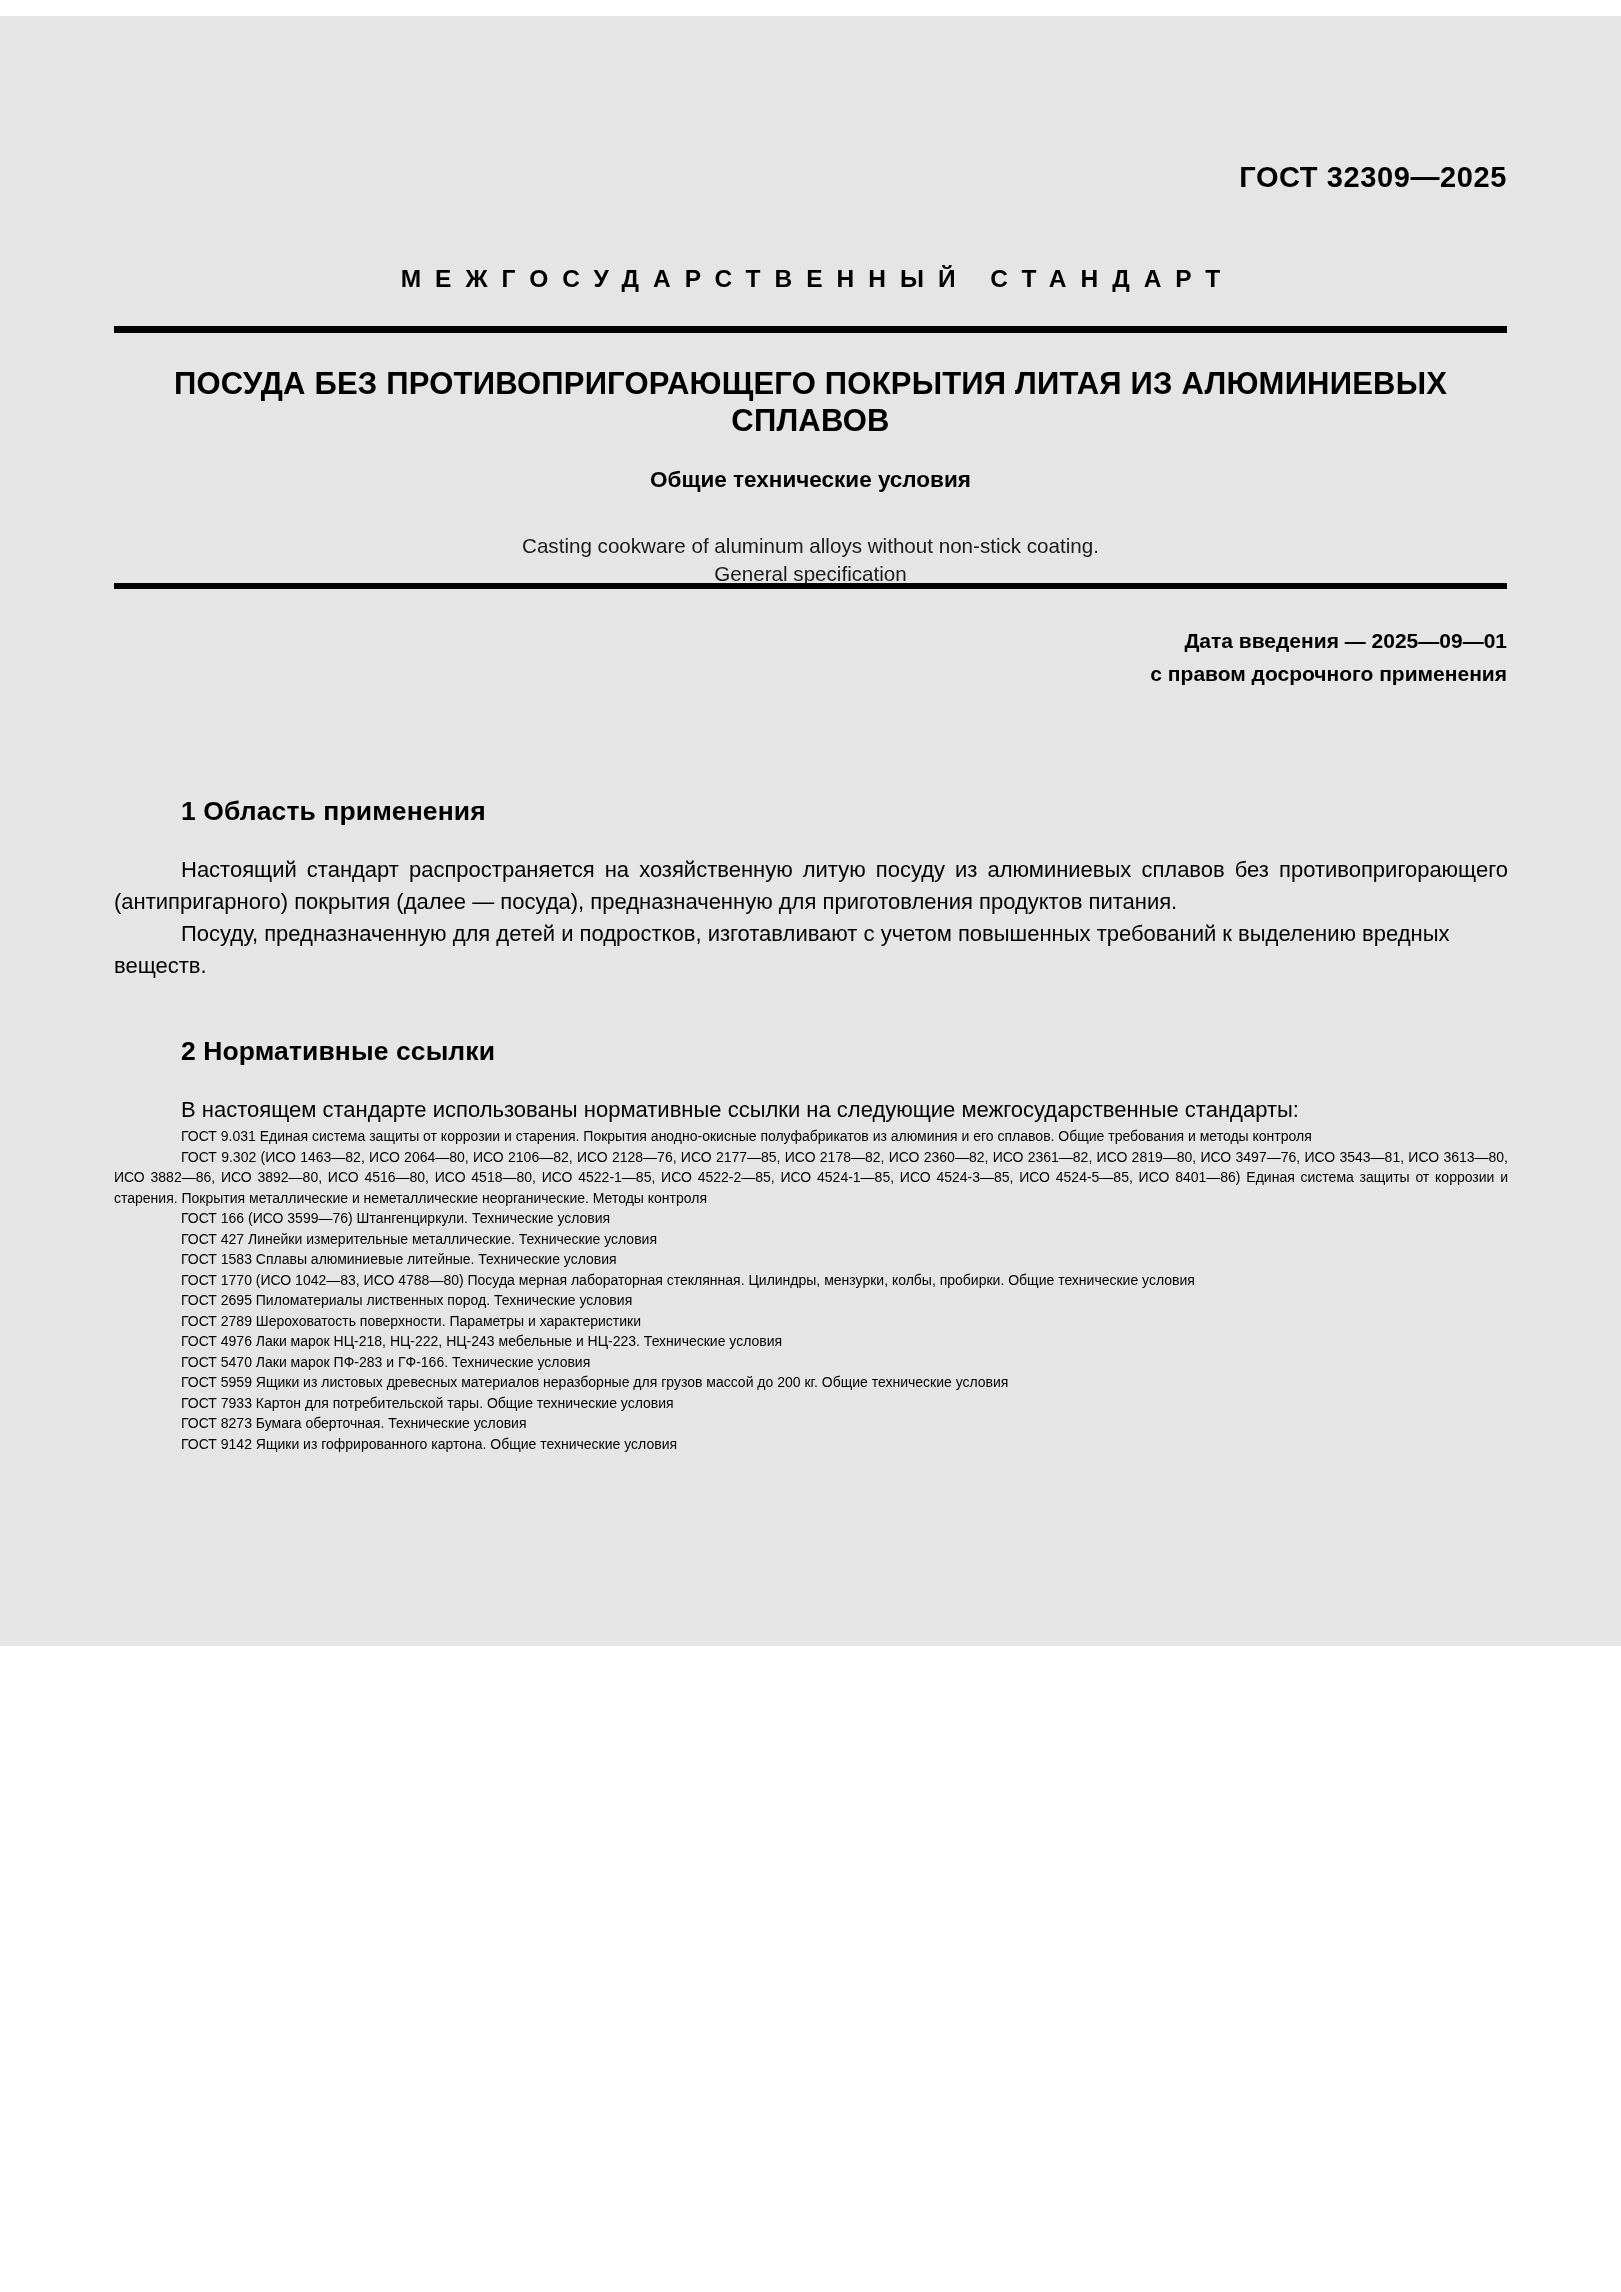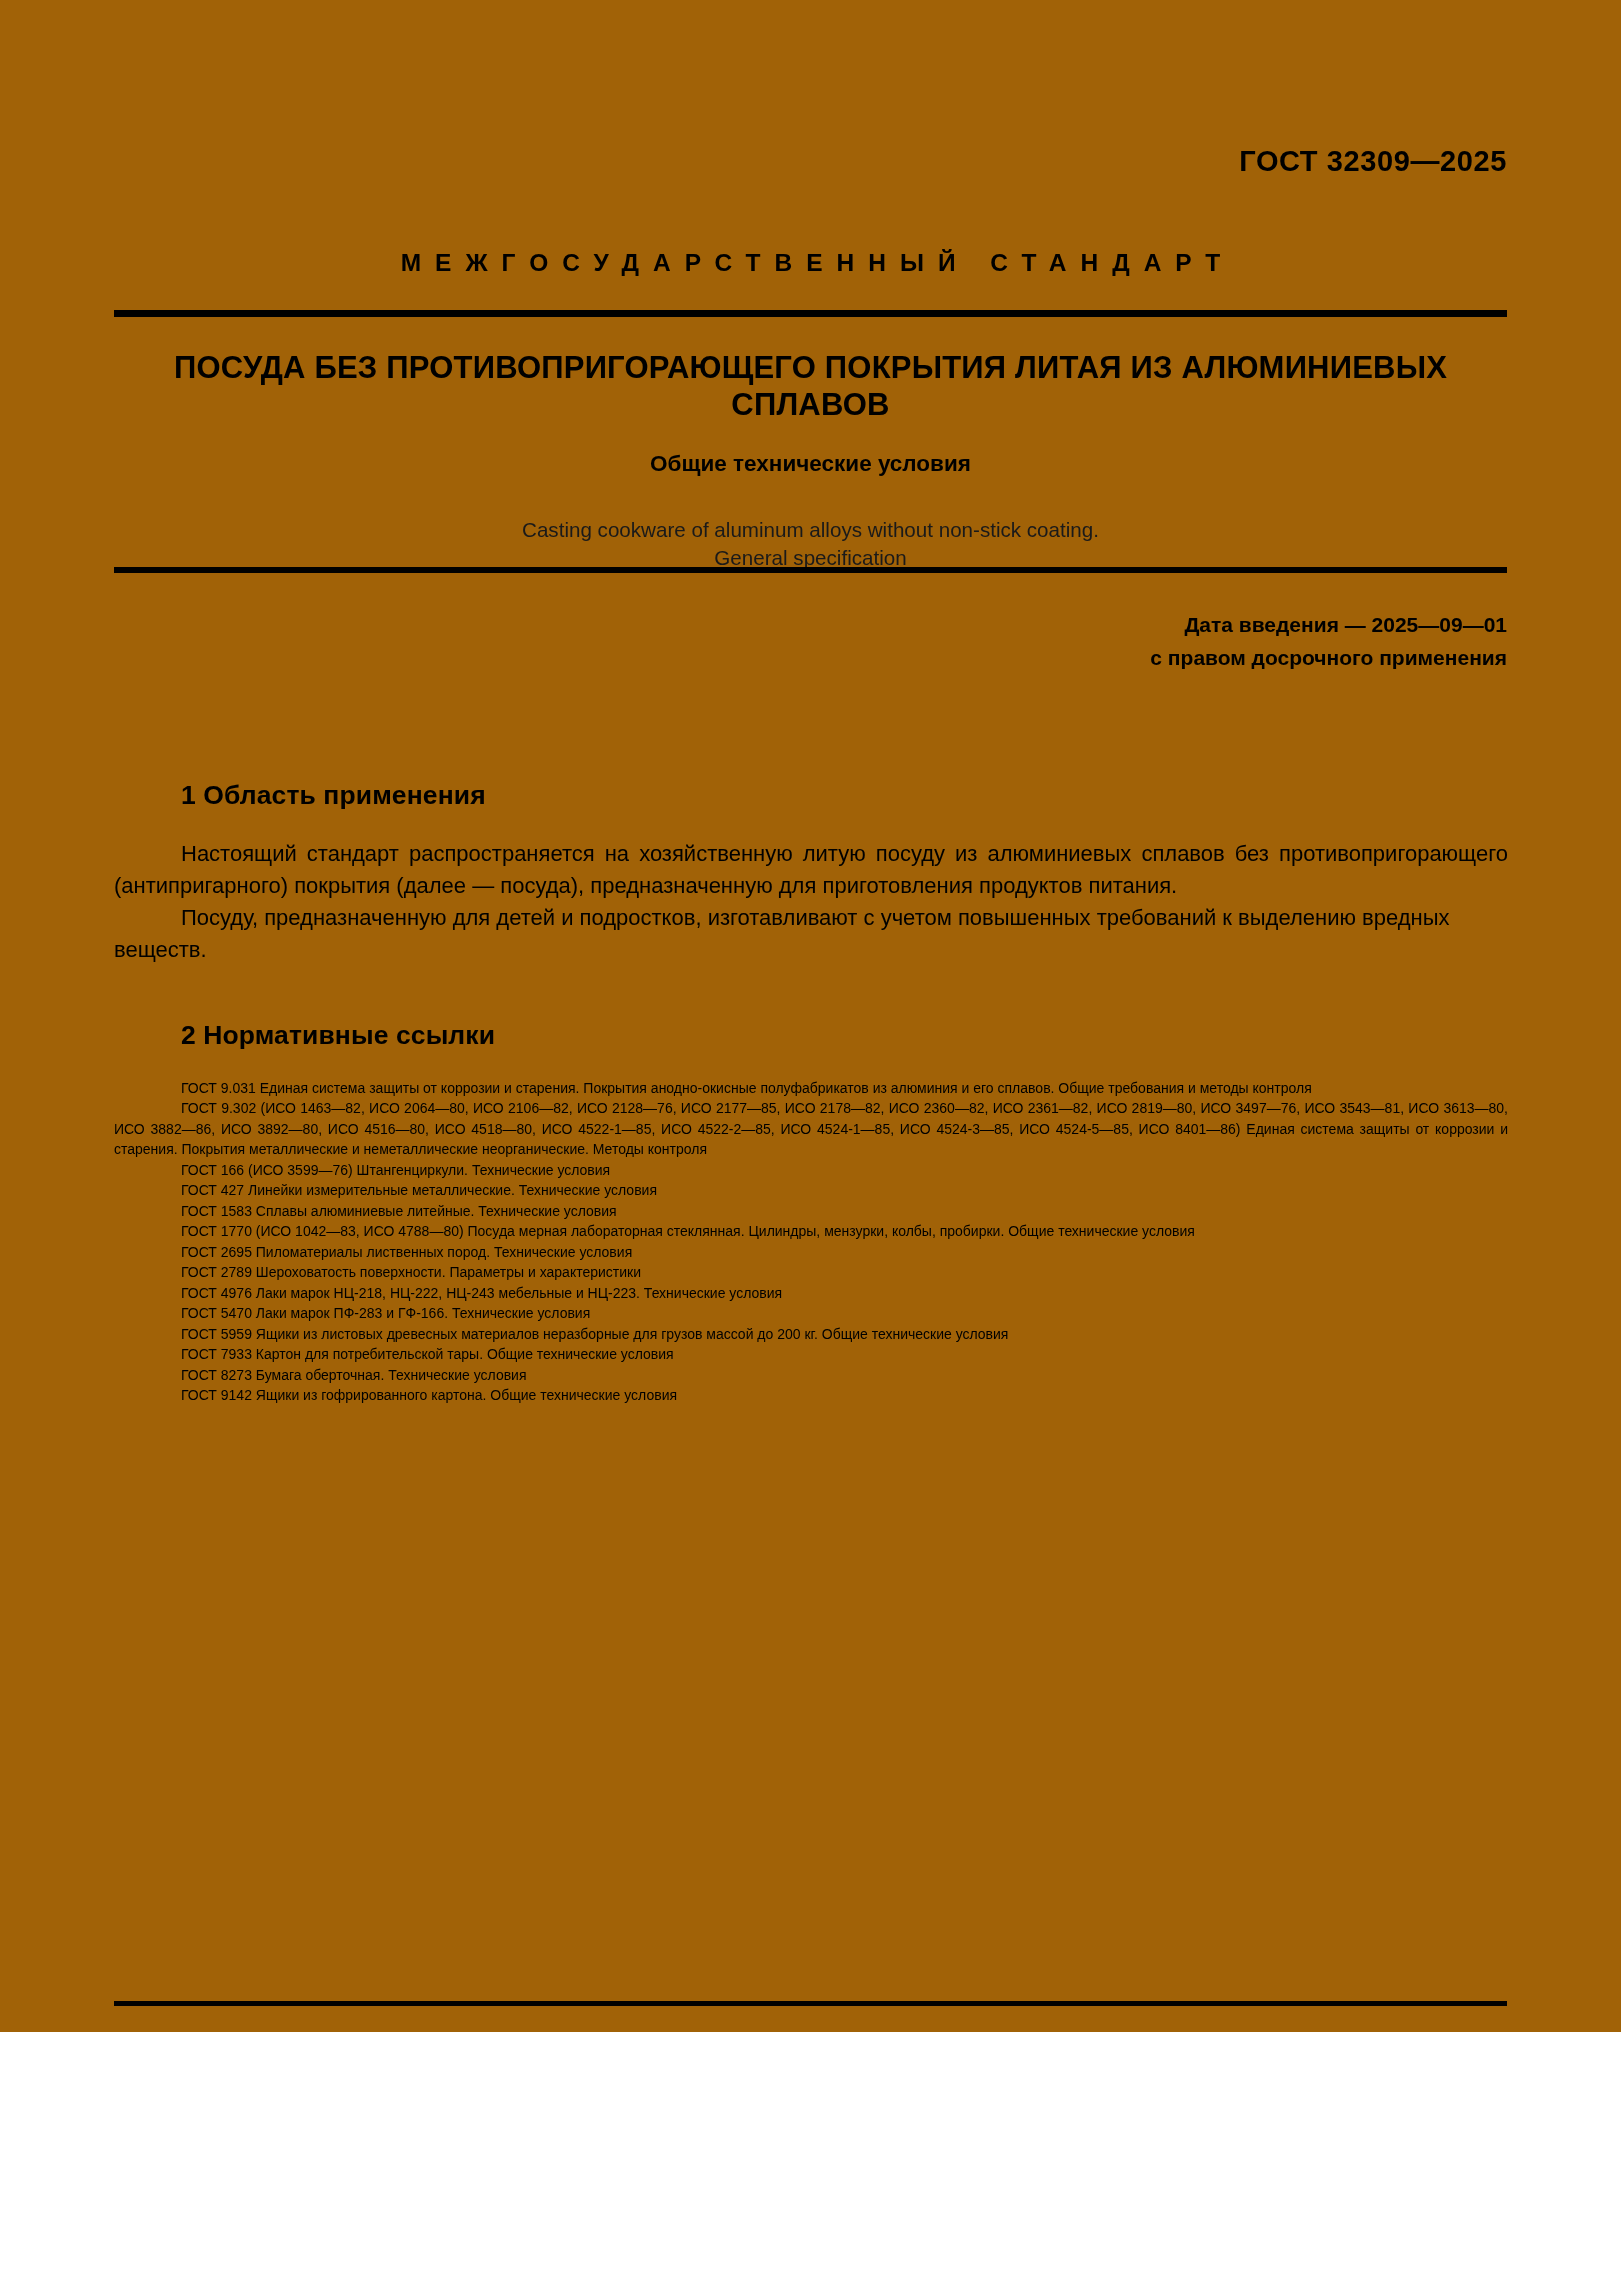--- a/index.html
+++ b/index.html
@@ -8,23 +8,23 @@
     padding: 0;
     background: #ffffff;
   }
   body {
     font-family: "Liberation Sans", sans-serif;
     color: #000000;
   }
   .page {
     position: relative;
     width: 1621px;
-    height: 2032px;
-    margin: 0 auto;
-    background: #a16207;
+    height: 1630px;
+    margin: 16px auto;
+    background: #e5e5e5;
     box-sizing: border-box;
     overflow: hidden;
   }
 
   
   .doc-header {
     position: absolute;
     top: 145px;
     right: 114px;
     font-size: 29px;
@@ -175,20 +175,21 @@
   <div class="content">
 
     <h2 class="section-title">1 Область применения</h2>
 
     <p class="para">Настоящий стандарт распространяется на хозяйственную литую посуду из алюминиевых сплавов без противопригорающего (антипригарного) покрытия (далее — посуда), предназначенную для приго­товления продуктов питания.</p>
 
     <p class="para nojust">Посуду, предназначенную для детей и подростков, изготавливают с учетом повышенных требова­ний к выделению вредных веществ.</p>
 
     <h2 class="section-title second">2 Нормативные ссылки</h2>
 
+    <p class="para nojust">В настоящем стандарте использованы нормативные ссылки на следующие межгосударственные стандарты:</p>
 
     <p class="ref">ГОСТ 9.031 Единая система защиты от коррозии и старения. Покрытия анодно-окисные полуфа­брикатов из алюминия и его сплавов. Общие требования и методы контроля</p>
     <p class="ref justify">ГОСТ 9.302 (ИСО 1463—82, ИСО 2064—80, ИСО 2106—82, ИСО 2128—76, ИСО 2177—85, ИСО 2178—82, ИСО 2360—82, ИСО 2361—82, ИСО 2819—80, ИСО 3497—76, ИСО 3543—81, ИСО 3613—80, ИСО 3882—86, ИСО 3892—80, ИСО 4516—80, ИСО 4518—80, ИСО 4522-1—85, ИСО 4522-2—85, ИСО 4524-1—85, ИСО 4524-3—85, ИСО 4524-5—85, ИСО 8401—86) Единая система защиты от коррозии и старения. Покрытия металлические и неметаллические неорганические. Методы контроля</p>
     <p class="ref">ГОСТ 166 (ИСО 3599—76) Штангенциркули. Технические условия</p>
     <p class="ref">ГОСТ 427 Линейки измерительные металлические. Технические условия</p>
     <p class="ref">ГОСТ 1583 Сплавы алюминиевые литейные. Технические условия</p>
     <p class="ref">ГОСТ 1770 (ИСО 1042—83, ИСО 4788—80) Посуда мерная лабораторная стеклянная. Цилиндры, мензурки, колбы, пробирки. Общие технические условия</p>
     <p class="ref">ГОСТ 2695 Пиломатериалы лиственных пород. Технические условия</p>
     <p class="ref">ГОСТ 2789 Шероховатость поверхности. Параметры и характеристики</p>
     <p class="ref">ГОСТ 4976 Лаки марок НЦ-218, НЦ-222, НЦ-243 мебельные и НЦ-223. Технические условия</p>

